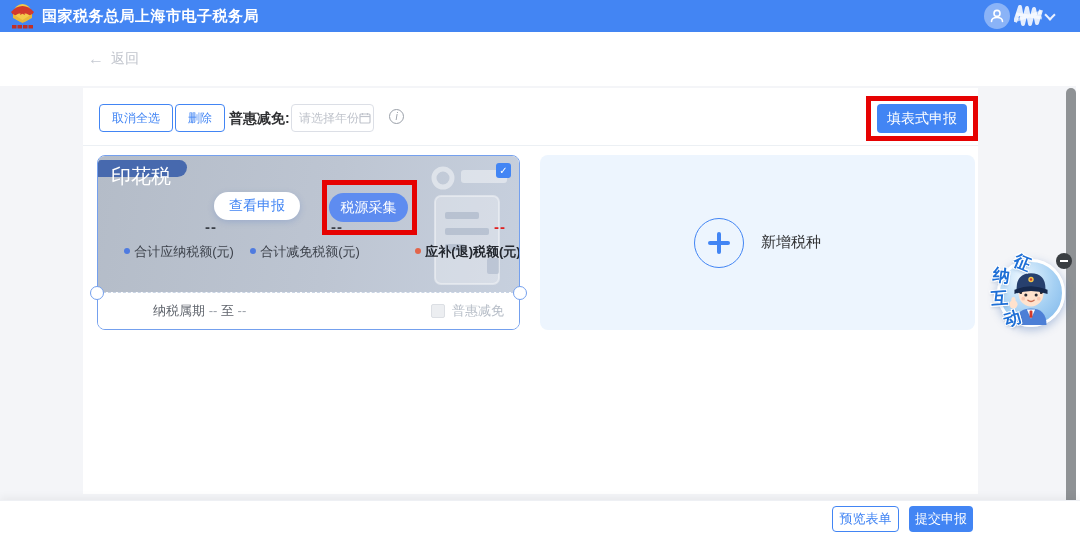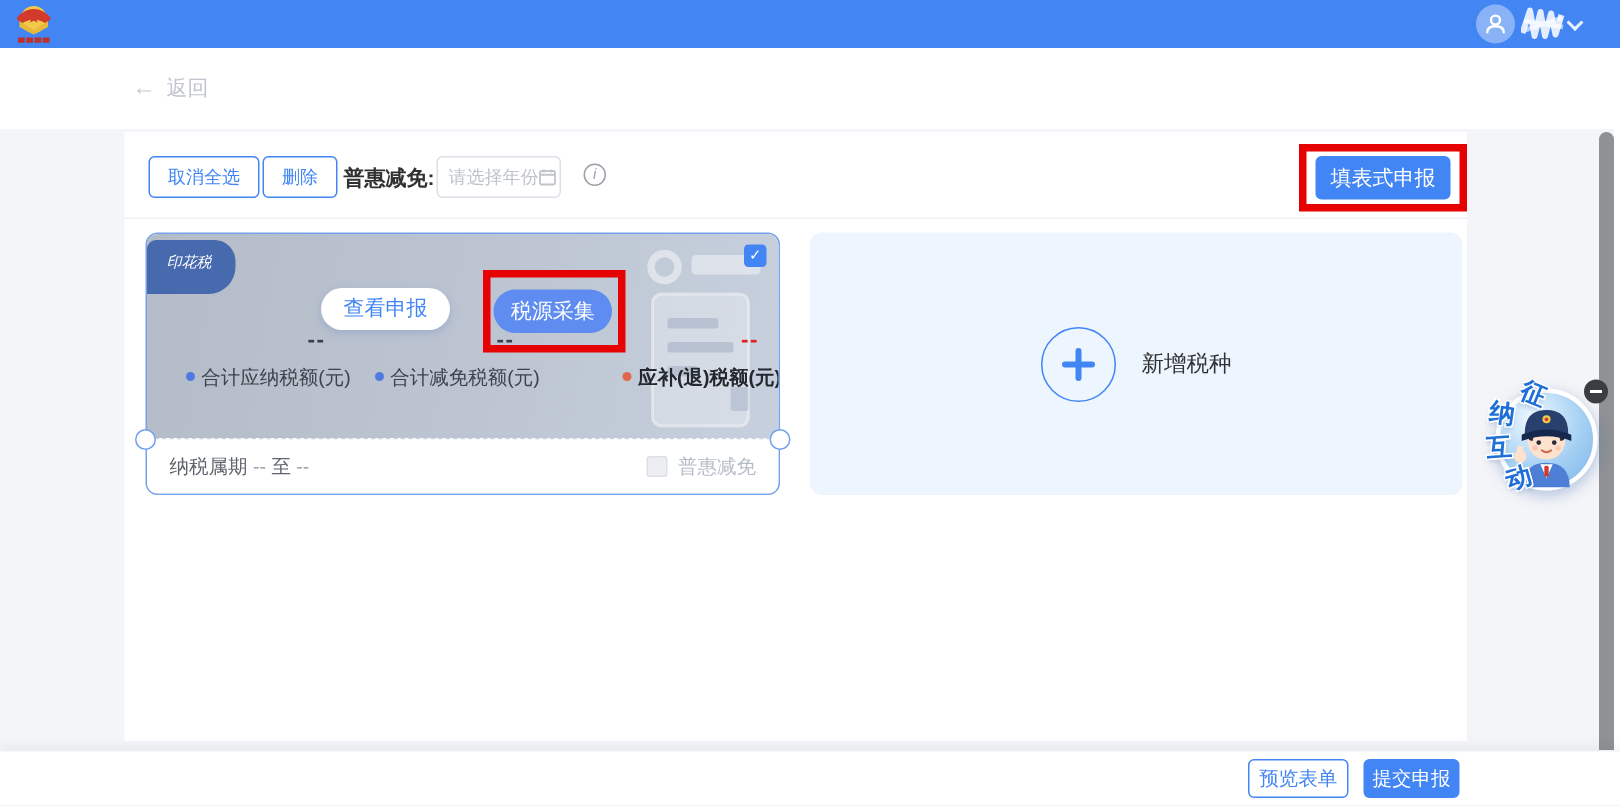--- a/index.html
+++ b/index.html
@@ -39,35 +39,35 @@
   .btn-primary { background:#4285f4; color:#fff; border:none; border-radius:4px; font-size:13px; cursor:pointer; font-family:inherit; }
   .btn-form-declare { position:absolute; left:794px; top:16px; width:90px; height:29px; font-size:14px; }
   
   .anno { position:absolute; border:5px solid #e60202; z-index:60; pointer-events:none; }
   .anno1 { left:866px; top:96px; width:112px; height:45px; }
   .anno2 { left:322px; top:180px; width:95px; height:55px; }
   
   .tax-card { position:absolute; left:14px; top:67px; width:423px; height:175px; border:1px solid #74a0ee; border-radius:8px; background:#fff; }
   .card-top { position:absolute; left:0; top:0; right:0; height:137px; border-radius:7px 7px 0 0; background:linear-gradient(100deg,#b4bcc8 0%,#bdc5d2 55%,#c7d0de 100%); overflow:hidden; }
   .card-illus { position:absolute; right:6px; top:6px; opacity:.85; }
-  .badge { position:absolute; left:0; top:4px; height:36px; padding:0 16px 0 13px; background:#4769ae; color:#fff; font-size:10px; line-height:32px; border-radius:6px 14px 18px 0;font-style:italic; }
+  .badge { position:absolute; left:0; top:4px; height:17px; padding:0 16px 0 13px; background:#4769ae; color:#fff; font-size:20px; line-height:32px; border-radius:6px 14px 18px 0; }
   .card-chk { position:absolute; right:8px; top:7px; width:15px; height:15px; background:#4285f4; border-radius:3px; color:#fff; font-size:10px; line-height:15px; text-align:center; cursor:pointer; }
   .pill-view { position:absolute; left:116px; top:36px; width:86px; height:28px; background:#fff; color:#4285f4; border:none; border-radius:14px; font-size:14px; cursor:pointer; box-shadow:0 2px 6px rgba(70,110,190,.25); font-family:inherit; }
   .pill-collect { position:absolute; left:231px; top:37px; width:79px; height:29px; background:#5e8cf0; color:#fff; border:none; border-radius:15px; font-size:14px; cursor:pointer; font-family:inherit; }
   .stat { position:absolute; width:140px; text-align:center; }
   .stat-val { font-size:15px; font-weight:bold; color:#3b4048; letter-spacing:1px; display:inline-block; transform:translateX(32px); }
   .stat-lbl { margin-top:7px; font-size:13px; color:#3d424b; white-space:nowrap; }
   .dot { display:inline-block; width:6px; height:6px; border-radius:50%; background:#4f7be0; margin-right:4px; vertical-align:2px; }
   .stat3 .stat-val { color:#e02020; }
   .stat3 .stat-lbl { font-weight:bold; color:#23272e; }
   .stat3 .dot { background:#e2654a; }
   .card-bottom { position:absolute; left:0; right:0; bottom:0; height:37px; background:#fff; border-top:1px dashed #c9d4e4; border-radius:0 0 7px 7px; display:flex; align-items:center; justify-content:space-between; padding:0 15px; }
   .notch { position:absolute; top:130px; width:14px; height:14px; background:#fff; border:1px solid #74a0ee; border-radius:50%; z-index:5; }
   .notch-l { left:-8px; } .notch-r { right:-8px; }
-  .period { font-size:13px; color:#5f646c; }
+  .period { font-size:13px; color:#5f646c;margin-left:40px; }
   .period .dash { color:#9aa0a8; }
   .benefit { display:flex; align-items:center; }
   .benefit-chk { width:14px; height:14px; background:#eceef1; border:1px solid #dcdfe4; border-radius:2px; cursor:pointer; }
   .benefit-lbl { margin-left:7px; font-size:13px; color:#b6bdc7; }
   
   .add-card { position:absolute; left:457px; top:67px; width:435px; height:175px; background:#edf5fe; border-radius:8px; display:flex; align-items:center; justify-content:center; cursor:pointer; }
   .add-circle { width:50px; height:50px; border:1px solid #4285f4; border-radius:50%; position:relative; background:#edf5fe; }
   .add-circle:before, .add-circle:after { content:""; position:absolute; background:#4285f4; border-radius:2px; }
   .add-circle:before { left:50%; top:50%; width:22px; height:4px; transform:translate(-50%,-50%); }
   .add-circle:after { left:50%; top:50%; width:4px; height:22px; transform:translate(-50%,-50%); }
@@ -104,20 +104,21 @@
     <svg class="hdr-logo" viewBox="0 0 27 28">
       <circle cx="13.5" cy="11" r="9" fill="#f3c94b"></circle>
       <path d="M2 10 Q7 4 13.5 4 Q20 4 25 10 L22 14 Q13.5 8 5 14 Z" fill="#d23a2c"></path>
       <path d="M4 12 L13.5 18 L23 12 L23 16 L13.5 21 L4 16 Z" fill="#e8b83a"></path>
       <path d="M13.5 6 l1.2 2.4 2.6.3-1.9 1.8.5 2.5-2.4-1.2-2.4 1.2.5-2.5-1.9-1.8 2.6-.3z" fill="#d23a2c"></path>
       <rect x="3" y="23" width="4.5" height="3.5" fill="#c03026"></rect>
       <rect x="8.5" y="23" width="4.5" height="3.5" fill="#c03026"></rect>
       <rect x="14" y="23" width="4.5" height="3.5" fill="#c03026"></rect>
       <rect x="19.5" y="23" width="4.5" height="3.5" fill="#c03026"></rect>
     </svg>
+    <div class="hdr-title">国家税务总局上海市电子税务局</div>
     <div class="avatar">
       <svg width="16" height="16" viewBox="0 0 16 16">
         <circle cx="8" cy="5.4" r="3" fill="none" stroke="#fff" stroke-width="1.6"></circle>
         <path d="M2.5 13.5 Q2.5 9.5 8 9.5 Q13.5 9.5 13.5 13.5" fill="none" stroke="#fff" stroke-width="1.6" stroke-linecap="round"></path>
       </svg>
     </div>
     <svg class="scribble" viewBox="0 0 30 24">
       <path d="M1 18 L6 3 L9 20 L13 4 L16 20 L20 5 L23 19 L27 6" fill="none" stroke="rgba(255,255,255,.85)" stroke-width="4" stroke-linejoin="round"></path>
       <path d="M2 10 L28 14 M3 16 L27 8" fill="none" stroke="rgba(255,255,255,.6)" stroke-width="3"></path>
     </svg>

